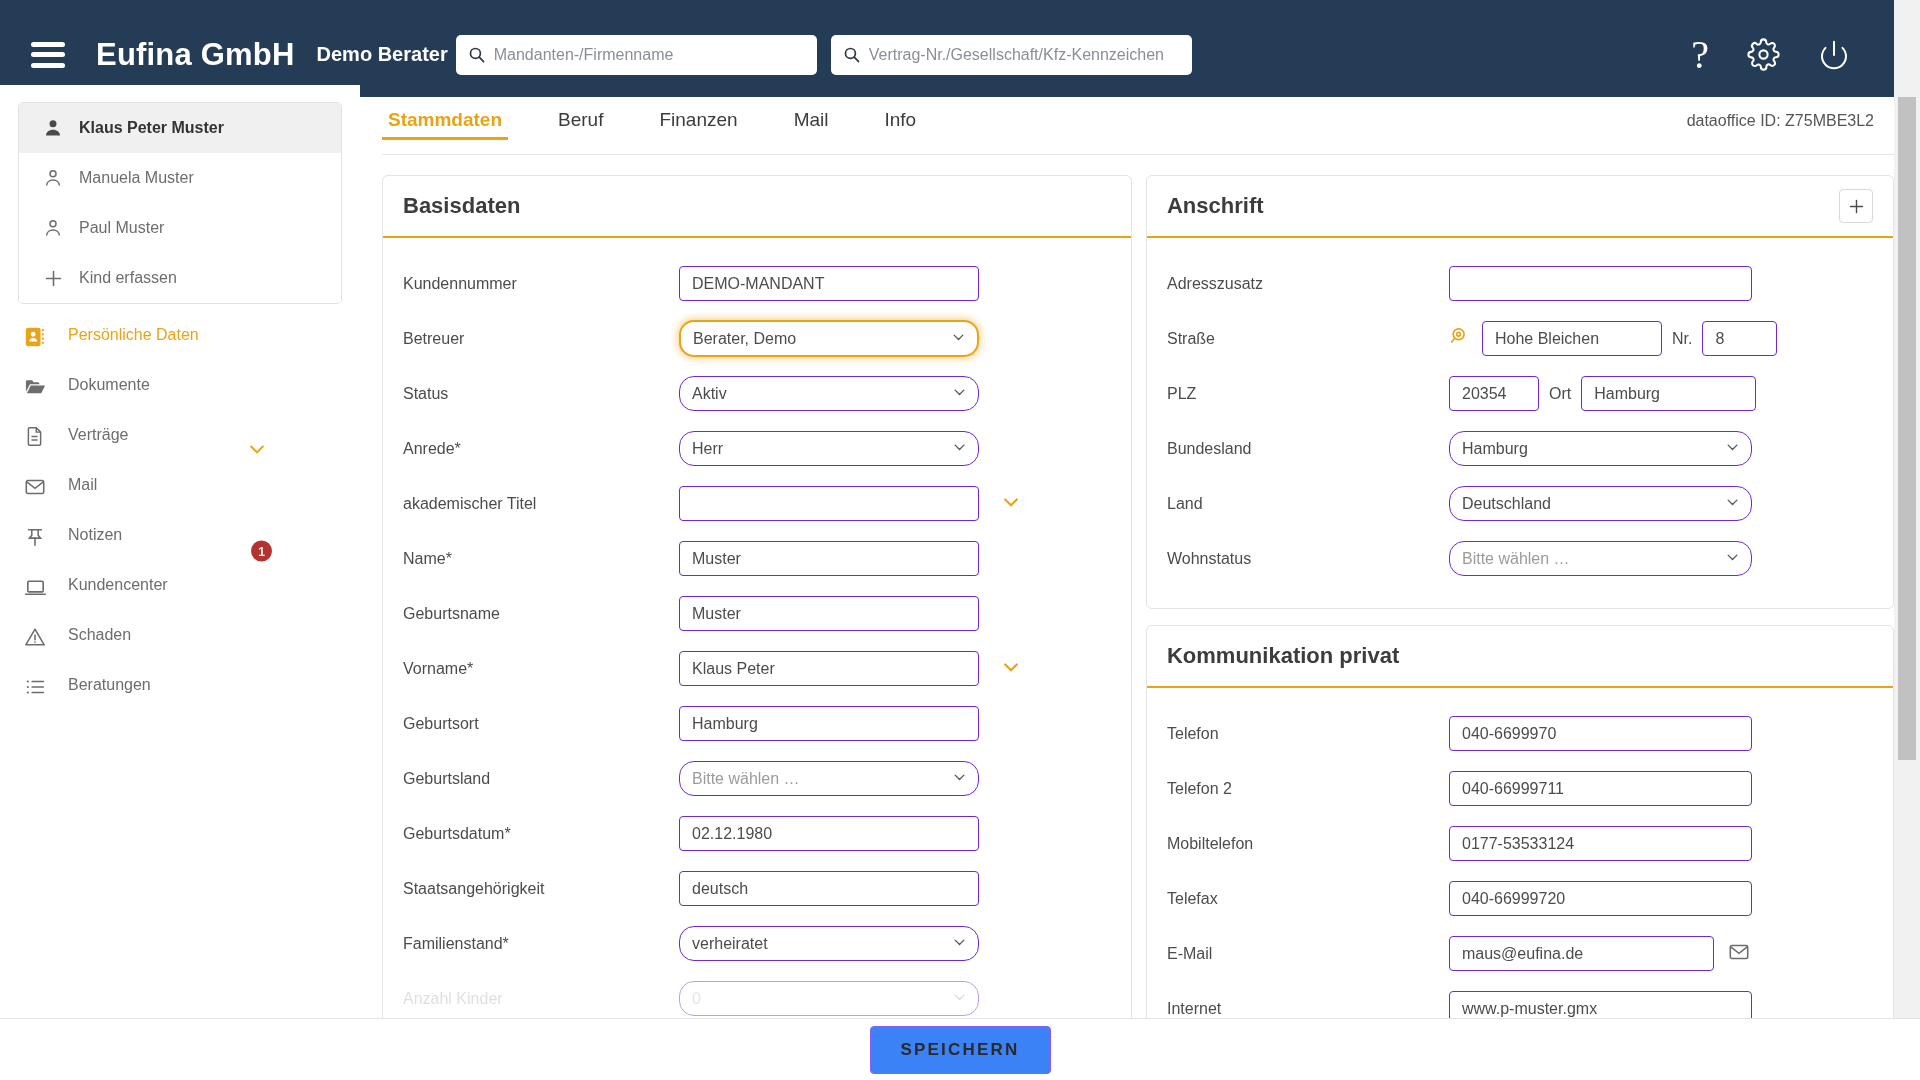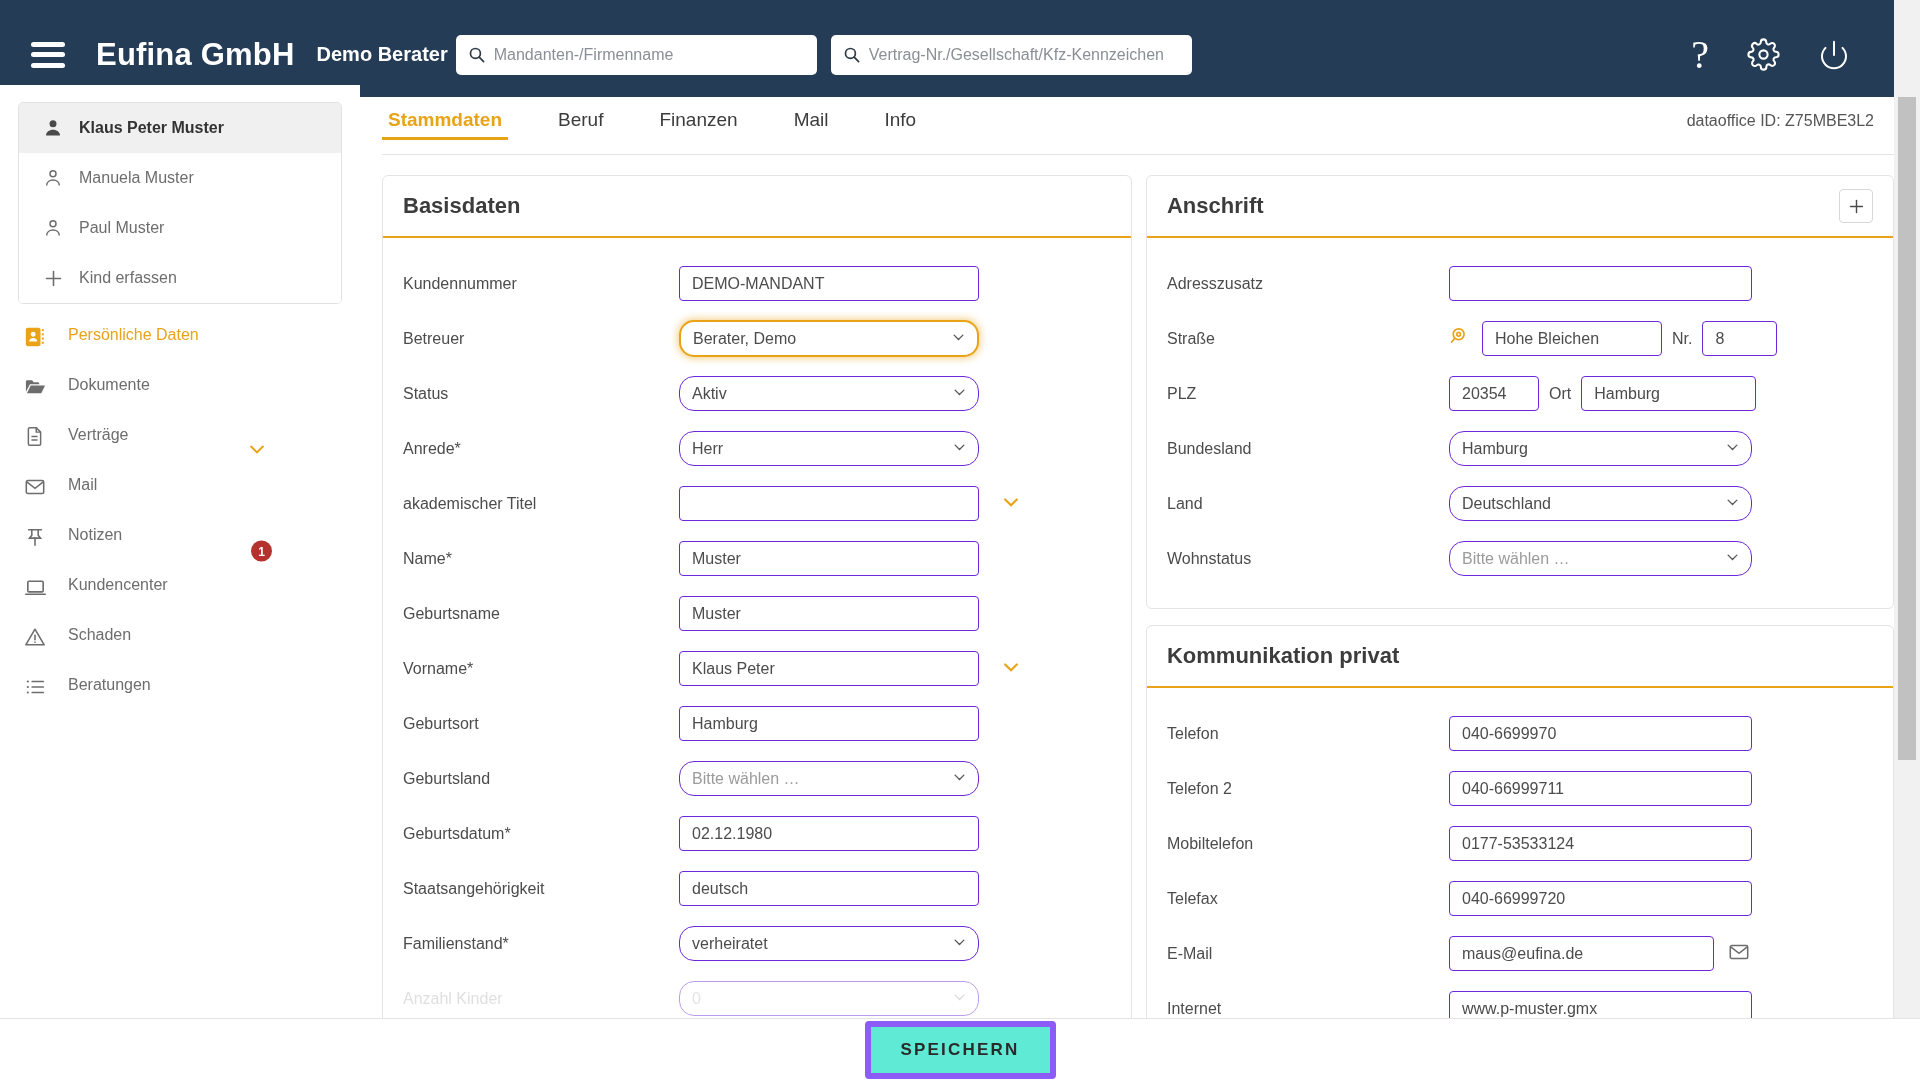--- a/index.html
+++ b/index.html
@@ -163,21 +163,21 @@
   .mail-icon { margin-left: 14px; flex: none; cursor: pointer; }
   .row-fade { opacity: .45; }
 
   
   .footer {
     position: absolute; left: 0; right: 0; bottom: 0; height: 62px;
     background: #fff; border-top: 1px solid #e4e4e4;
     display: flex; align-items: center; justify-content: center;
   }
   .save-btn {
-    border: 6px solid #8b5cf6; border-radius: 4px; background: #5eead4;
+    border: 1px solid #8b5cf6; border-radius: 4px; background: #3b82f6;
     color: #2a2a2a; font-size: 17px; letter-spacing: 2.2px; font-weight: bold;
     padding: 13px 30px; cursor: pointer; font-family: "Liberation Sans", sans-serif;
   }
 
   
   .vscroll {
     position: absolute; top: 97px; right: 0; width: 26px; bottom: 0; background: #f1f1f1;
   }
   .vscroll-thumb {
     position: absolute; top: 0; left: 4px; width: 18px; height: 663px;

